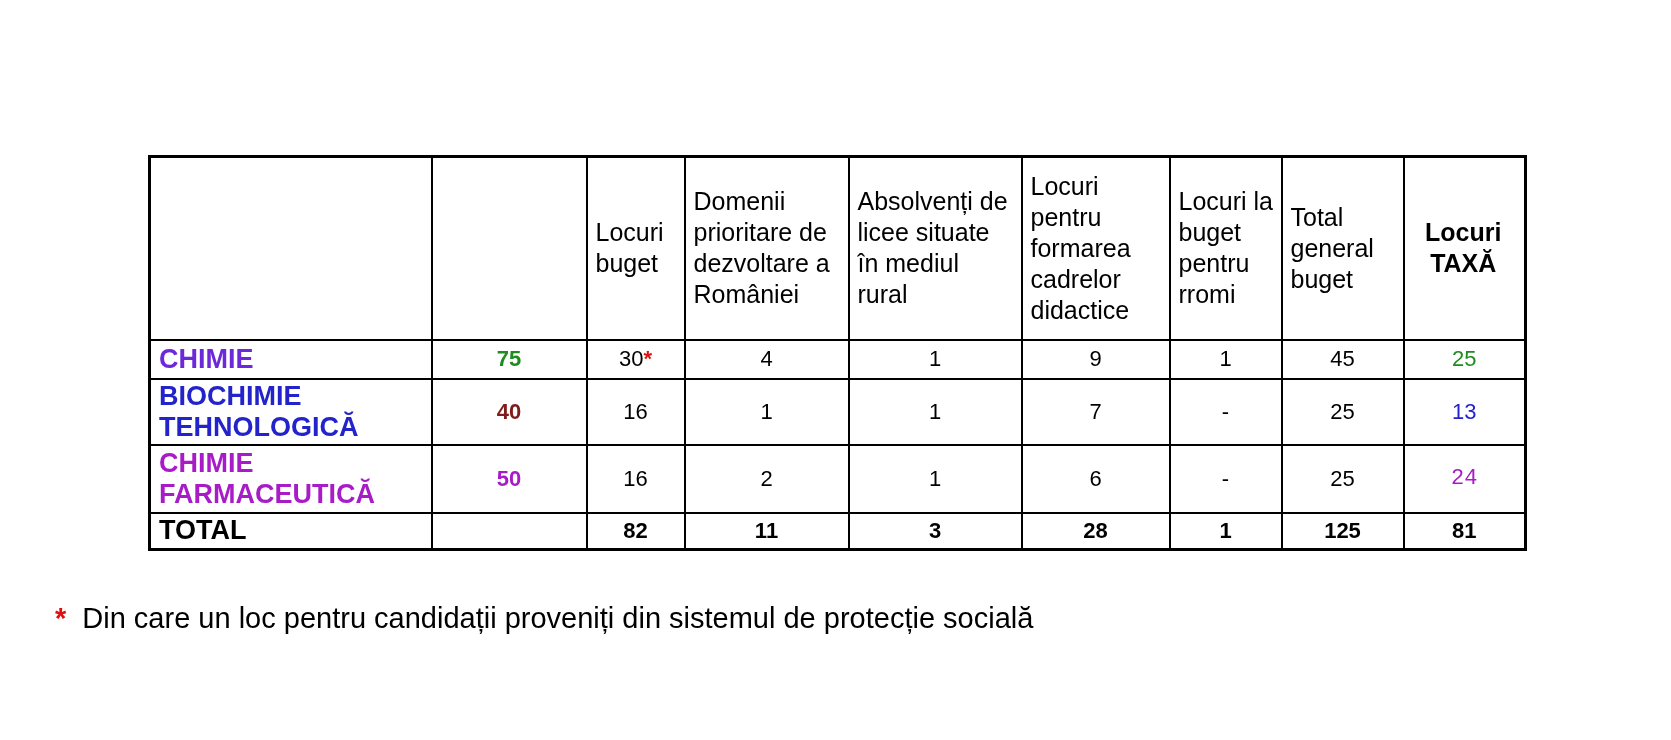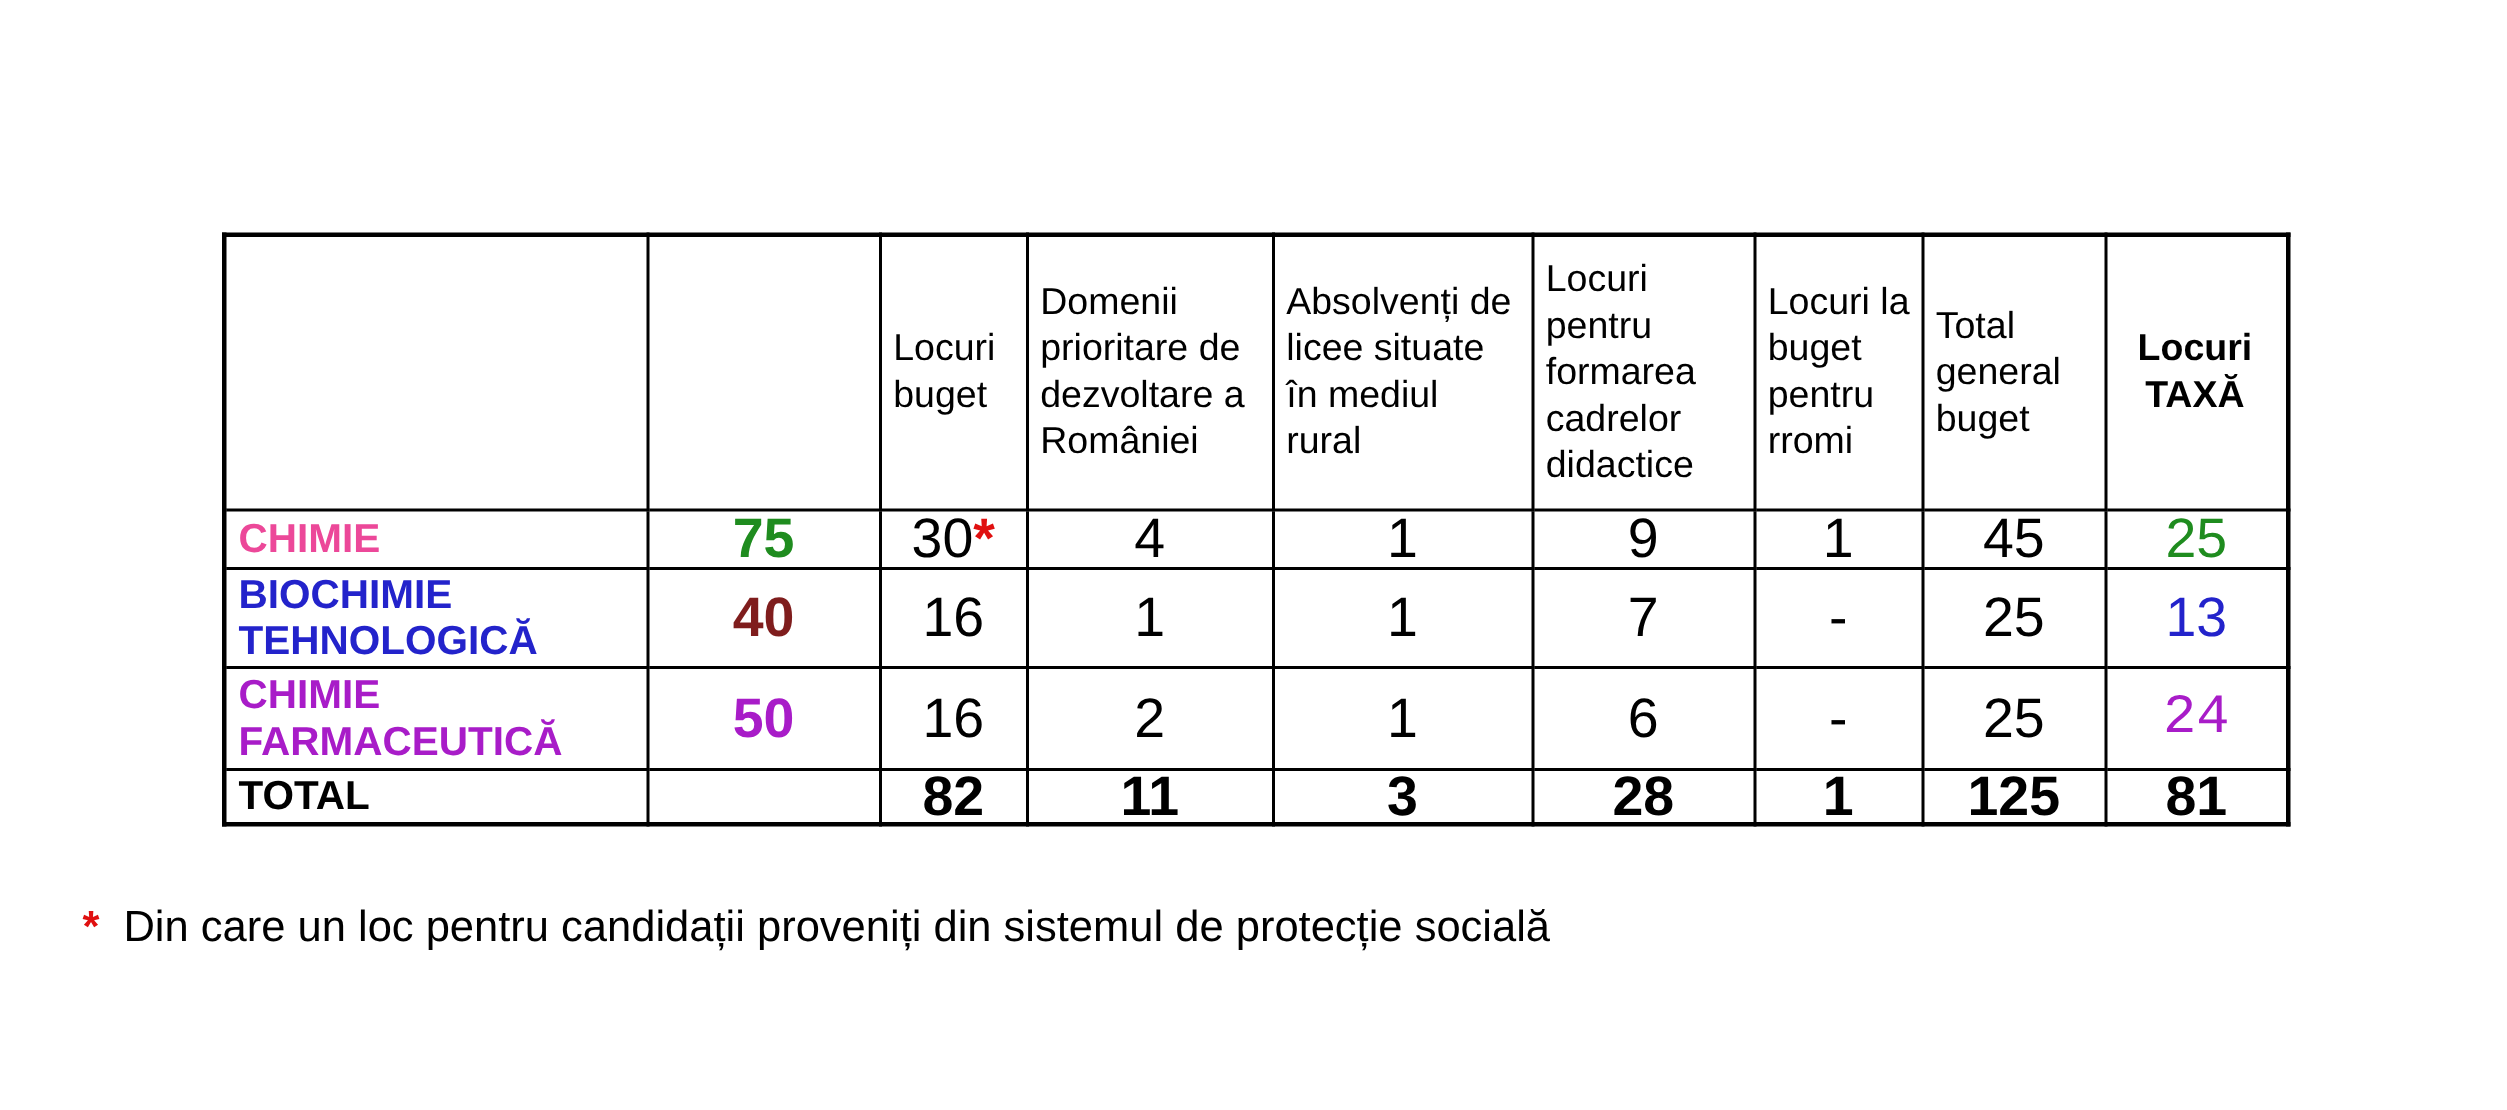--- a/index.html
+++ b/index.html
@@ -39,21 +39,21 @@
     line-height: 31px;
     text-align: left;
     padding: 4px 6px 4px 8px;
   }
   th.th-taxa {
     font-weight: bold;
     text-align: center;
     padding-left: 4px;
   }
 
-  td { font-size: 37px; line-height: 32px; }
+  td { font-size: 22px; line-height: 32px; }
   td.num { text-align: center; padding: 0 2px; }
   td.name {
     font-weight: bold;
     font-size: 27px;
     line-height: 31px;
     text-align: left;
     padding-left: 8px;
     padding-right: 6px;
   }
   td.num.bold { font-weight: bold; }
@@ -92,21 +92,21 @@
     <th>Locuri buget</th>
     <th>Domenii prioritare de dezvoltare a României</th>
     <th>Absolvenți de licee situate în mediul rural</th>
     <th>Locuri pentru formarea cadrelor didactice</th>
     <th>Locuri la buget pentru rromi</th>
     <th>Total general buget</th>
     <th class="th-taxa">Locuri TAXĂ</th>
   </tr>
 
   <tr class="h-r1">
-    <td class="name" style="color: #ec4899;">CHIMIE</td>
+    <td class="name" style="color: #6d28d9;">CHIMIE</td>
     <td class="num bold" style="color: rgb(31, 140, 31);">75</td>
     <td class="num"><span>30</span><span class="note" style="color: rgb(224, 16, 16);">*</span></td>
     <td class="num">4</td>
     <td class="num">1</td>
     <td class="num">9</td>
     <td class="num">1</td>
     <td class="num">45</td>
     <td class="num" style="color: rgb(31, 140, 31);">25</td>
   </tr>
 

